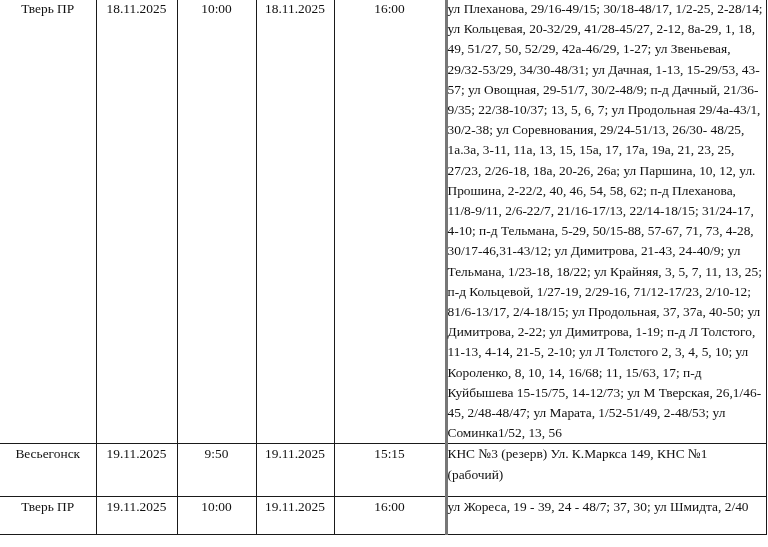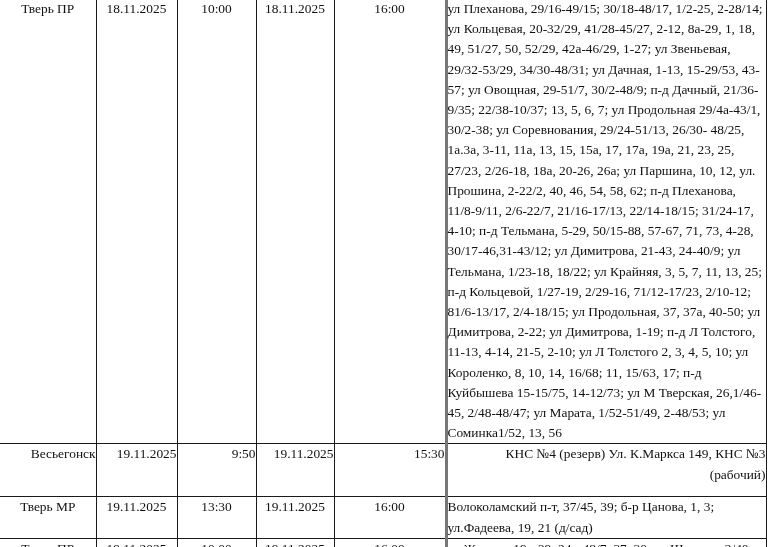--- a/index.html
+++ b/index.html
@@ -21,21 +21,21 @@
     font-size: 13.4px;
     line-height: 20.2px;
     padding: 0;
   }
   table.outage tr td:first-child { border-left: none; }
   td.c { text-align: center; padding-top: 2px; }
   td.addr { padding: 2px 3px 0 4px; text-align: left; border-left: 3px solid #777 !important; word-wrap: break-word; }
   col.w1 { width: 96px; } col.w2 { width: 81px; } col.w3 { width: 79px; }
   col.w4 { width: 78px; } col.w5 { width: 112px; } col.w6 { width: 320px; }
   tr.r1 td { height: 382px; }
-  tr.r2 td { height: 52px; text-align: right; }
+  tr.r2 td { height: 52px; }
   tr.r3 td { height: 38px; }
   tr.r4 td { height: 37px; }
 </style>
 </head>
 <body>
 
 <div class="sheet">
   <table class="outage">
     <colgroup>
       <col class="w1">
@@ -52,30 +52,22 @@
         <td class="c">10:00</td>
         <td class="c">18.11.2025</td>
         <td class="c">16:00</td>
         <td class="addr">ул Плеханова, 29/16-49/15; 30/18-48/17, 1/2-25, 2-28/14; ул Кольцевая, 20-32/29, 41/28-45/27, 2-12, 8а-29, 1, 18, 49, 51/27, 50, 52/29, 42а-46/29, 1-27; ул Звеньевая, 29/32-53/29, 34/30-48/31; ул Дачная, 1-13, 15-29/53, 43-57; ул Овощная, 29-51/7, 30/2-48/9; п-д Дачный, 21/36-9/35; 22/38-10/37; 13, 5, 6, 7; ул Продольная 29/4а-43/1, 30/2-38; ул Соревнования, 29/24-51/13, 26/30- 48/25, 1а.3а, 3-11, 11а, 13, 15, 15а, 17, 17а, 19а, 21, 23, 25, 27/23, 2/26-18, 18а, 20-26, 26а; ул Паршина, 10, 12, ул. Прошина, 2-22/2, 40, 46, 54, 58, 62; п-д Плеханова, 11/8-9/11, 2/6-22/7, 21/16-17/13, 22/14-18/15; 31/24-17, 4-10; п-д Тельмана, 5-29, 50/15-88, 57-67, 71, 73, 4-28, 30/17-46,31-43/12; ул Димитрова, 21-43, 24-40/9; ул Тельмана, 1/23-18, 18/22; ул Крайняя, 3, 5, 7, 11, 13, 25; п-д Кольцевой, 1/27-19, 2/29-16, 71/12-17/23, 2/10-12; 81/6-13/17, 2/4-18/15; ул Продольная, 37, 37а, 40-50; ул Димитрова, 2-22; ул Димитрова, 1-19; п-д Л Толстого, 11-13, 4-14, 21-5, 2-10; ул Л Толстого 2, 3, 4, 5, 10; ул Короленко, 8, 10, 14, 16/68; 11, 15/63, 17; п-д Куйбышева 15-15/75, 14-12/73; ул М Тверская, 26,1/46-45, 2/48-48/47; ул Марата, 1/52-51/49, 2-48/53; ул Соминка1/52, 13, 56</td>
       </tr>
       <tr class="r2">
         <td class="c">Весьегонск</td>
         <td class="c">19.11.2025</td>
         <td class="c">9:50</td>
         <td class="c">19.11.2025</td>
-        <td class="c">15:30</td>
-        <td class="addr">КНС №4 (резерв) Ул. К.Маркса 149, КНС №3 (рабочий)</td>
-      </tr>
-      <tr class="r3">
-        <td class="c">Тверь МР</td>
-        <td class="c">19.11.2025</td>
-        <td class="c">13:30</td>
-        <td class="c">19.11.2025</td>
-        <td class="c">16:00</td>
-        <td class="addr">Волоколамский п-т, 37/45, 39; б-р Цанова, 1, 3; ул.Фадеева, 19, 21 (д/сад)</td>
+        <td class="c">15:15</td>
+        <td class="addr">КНС №3 (резерв) Ул. К.Маркса 149, КНС №1 (рабочий)</td>
       </tr>
       <tr class="r4">
         <td class="c">Тверь ПР</td>
         <td class="c">19.11.2025</td>
         <td class="c">10:00</td>
         <td class="c">19.11.2025</td>
         <td class="c">16:00</td>
         <td class="addr">ул Жореса, 19 - 39, 24 - 48/7; 37, 30; ул Шмидта, 2/40</td>
       </tr>
 

